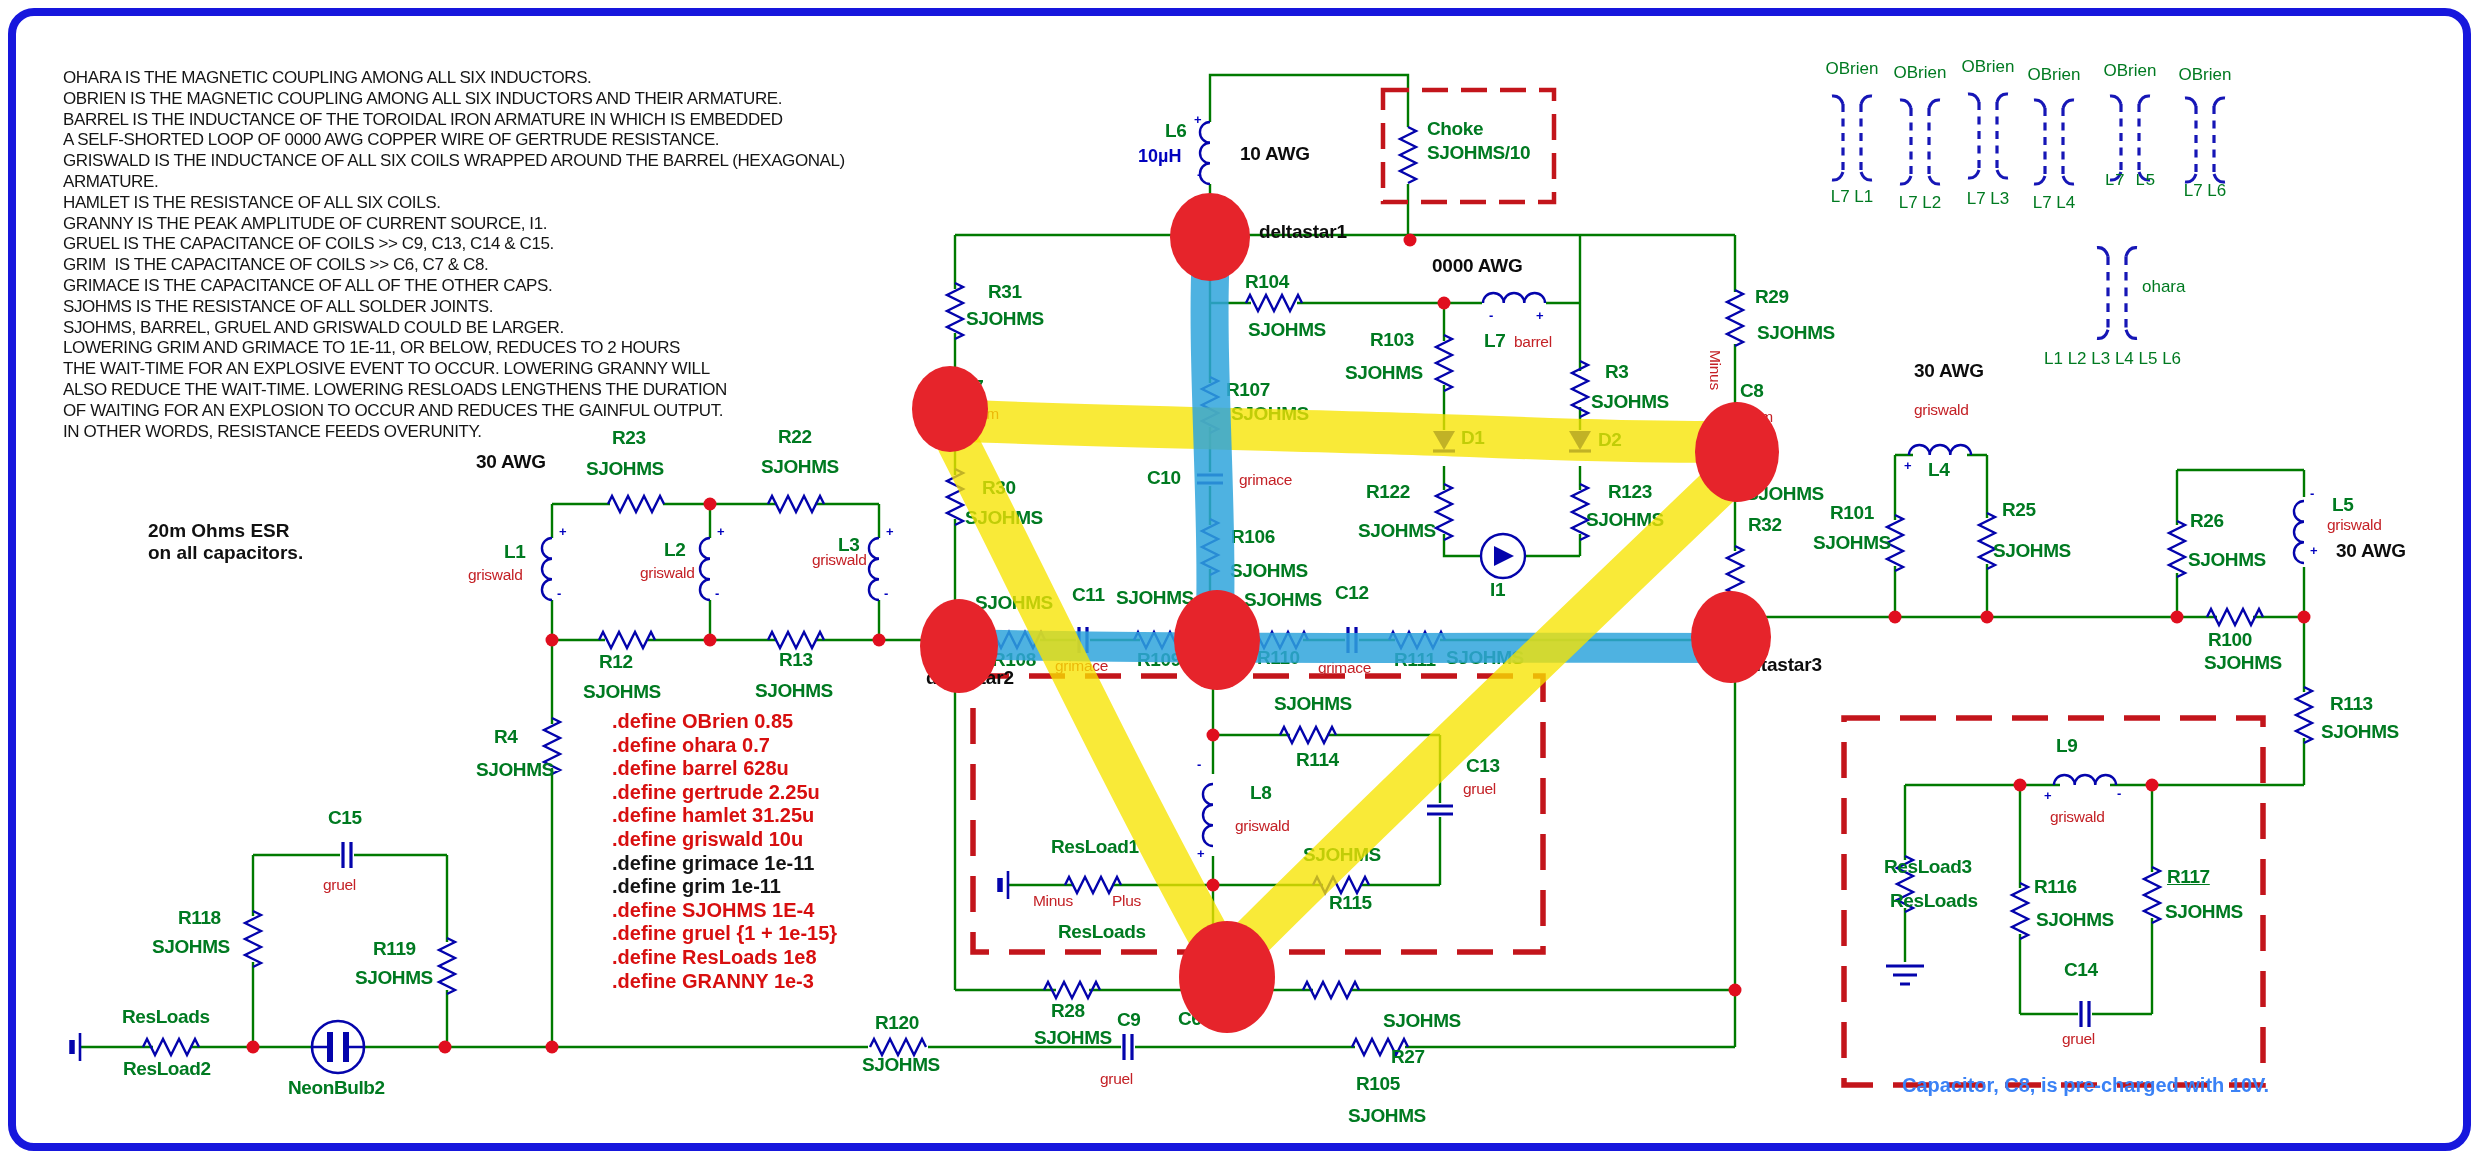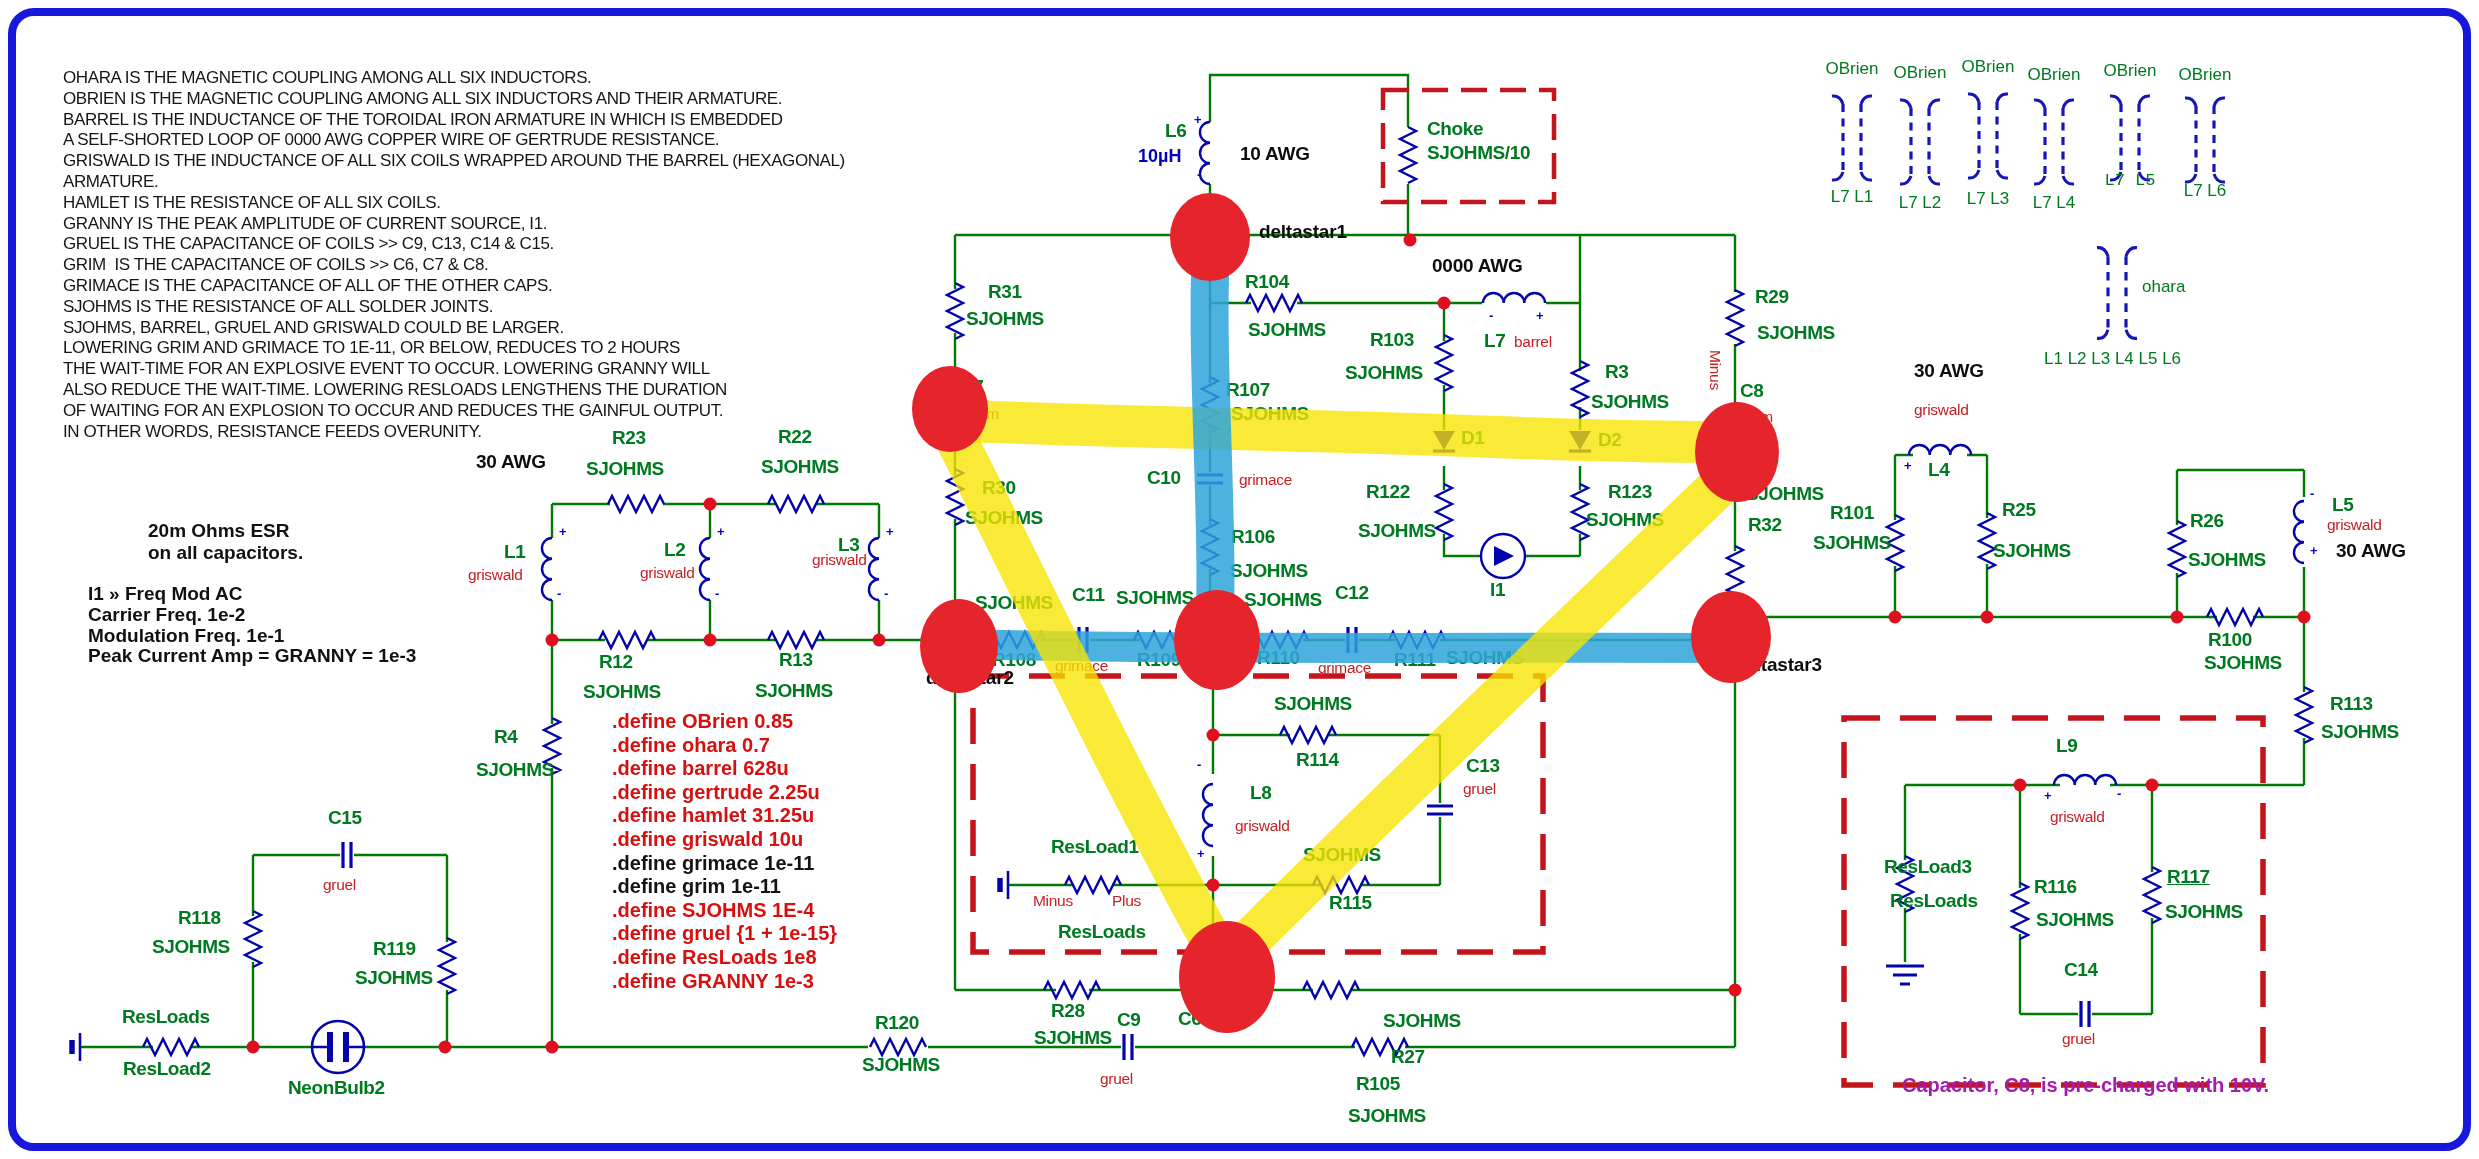--- a/index.html
+++ b/index.html
@@ -13,21 +13,21 @@
   .abs{position:absolute;white-space:pre;}
   #desc{position:absolute;left:63px;top:68px;color:#151515;font-size:17px;letter-spacing:-0.4px;line-height:20.8px;white-space:pre;}
   #esr{position:absolute;left:148px;top:520px;color:#111;font-size:19px;font-weight:700;line-height:21.5px;white-space:pre;}
   #i1note{position:absolute;left:88px;top:584px;color:#111;font-size:19px;font-weight:700;line-height:20.8px;white-space:pre;}
   #defines{position:absolute;left:612px;top:710px;font-size:20px;font-weight:700;line-height:23.6px;white-space:pre;}
   .lbl{position:absolute;white-space:pre;line-height:1;}
   .lg{color:#007A21;font-weight:700;font-size:19px;letter-spacing:-0.4px;}
   .lr{color:#C42126;font-weight:400;font-size:15.5px;letter-spacing:-0.3px;}
   .lb{color:#0202BE;font-weight:700;font-size:18px;}
   .lk{color:#0D0D0D;font-weight:700;font-size:19px;letter-spacing:-0.2px;}
-  .lK{color:#a21caf;font-weight:700;font-size:20px;}
+  .lK{color:#3b82f6;font-weight:700;font-size:20px;}
   .lp{color:#0202BE;font-weight:700;font-size:13px;}
   .lo{color:#007A21;font-weight:400;font-size:17px;}
   .ctr{text-align:center;}
   #circuit .fill{fill:#0404AC;stroke:none;}
   #circuit .dash{stroke-dasharray:8 6.5;}
 </style>
 </head>
 <body>
 
 <div id="stage">
@@ -196,21 +196,20 @@
       <use href="#couple" transform="translate(2054,142)"></use>
       <use href="#couple" transform="translate(2130,138)"></use>
       <use href="#couple" transform="translate(2205,140)"></use>
       <use href="#couple" transform="translate(2117,293) scale(1,1.08)"></use>
     </g>
   </svg>
 
   <div id="textlayer">
     <div id="desc"><div class="desc-line">OHARA IS THE MAGNETIC COUPLING AMONG ALL SIX INDUCTORS.</div><div class="desc-line">OBRIEN IS THE MAGNETIC COUPLING AMONG ALL SIX INDUCTORS AND THEIR ARMATURE.</div><div class="desc-line">BARREL IS THE INDUCTANCE OF THE TOROIDAL IRON ARMATURE IN WHICH IS EMBEDDED</div><div class="desc-line">A SELF-SHORTED LOOP OF 0000 AWG COPPER WIRE OF GERTRUDE RESISTANCE.</div><div class="desc-line">GRISWALD IS THE INDUCTANCE OF ALL SIX COILS WRAPPED AROUND THE BARREL (HEXAGONAL)</div><div class="desc-line">ARMATURE.</div><div class="desc-line">HAMLET IS THE RESISTANCE OF ALL SIX COILS.</div><div class="desc-line">GRANNY IS THE PEAK AMPLITUDE OF CURRENT SOURCE, I1.</div><div class="desc-line">GRUEL IS THE CAPACITANCE OF COILS &gt;&gt; C9, C13, C14 &amp; C15.</div><div class="desc-line">GRIM  IS THE CAPACITANCE OF COILS &gt;&gt; C6, C7 &amp; C8.</div><div class="desc-line">GRIMACE IS THE CAPACITANCE OF ALL OF THE OTHER CAPS.</div><div class="desc-line">SJOHMS IS THE RESISTANCE OF ALL SOLDER JOINTS.</div><div class="desc-line">SJOHMS, BARREL, GRUEL AND GRISWALD COULD BE LARGER.</div><div class="desc-line">LOWERING GRIM AND GRIMACE TO 1E-11, OR BELOW, REDUCES TO 2 HOURS</div><div class="desc-line">THE WAIT-TIME FOR AN EXPLOSIVE EVENT TO OCCUR. LOWERING GRANNY WILL</div><div class="desc-line">ALSO REDUCE THE WAIT-TIME. LOWERING RESLOADS LENGTHENS THE DURATION</div><div class="desc-line">OF WAITING FOR AN EXPLOSION TO OCCUR AND REDUCES THE GAINFUL OUTPUT.</div><div class="desc-line">IN OTHER WORDS, RESISTANCE FEEDS OVERUNITY.</div></div>
     <div id="esr"><div class="note-line">20m Ohms ESR</div><div class="note-line">on all capacitors.</div></div>
-    <div id="i1note"><div class="note-line">I1 » Freq Mod AC</div><div class="note-line">Carrier Freq. 1e-2</div><div class="note-line">Modulation Freq. 1e-1</div><div class="note-line">Peak Current Amp = GRANNY = 1e-3</div></div>
     <div id="defines"><div class="define-line" style="color: rgb(216, 15, 15);">.define OBrien 0.85</div><div class="define-line" style="color: rgb(216, 15, 15);">.define ohara 0.7</div><div class="define-line" style="color: rgb(216, 15, 15);">.define barrel 628u</div><div class="define-line" style="color: rgb(216, 15, 15);">.define gertrude 2.25u</div><div class="define-line" style="color: rgb(216, 15, 15);">.define hamlet 31.25u</div><div class="define-line" style="color: rgb(216, 15, 15);">.define griswald 10u</div><div class="define-line" style="color: rgb(20, 20, 20);">.define grimace 1e-11</div><div class="define-line" style="color: rgb(20, 20, 20);">.define grim 1e-11</div><div class="define-line" style="color: rgb(216, 15, 15);">.define SJOHMS 1E-4</div><div class="define-line" style="color: rgb(216, 15, 15);">.define gruel {1 + 1e-15}</div><div class="define-line" style="color: rgb(216, 15, 15);">.define ResLoads 1e8</div><div class="define-line" style="color: rgb(216, 15, 15);">.define GRANNY 1e-3</div></div>
     <div id="labels">
         <div class="lbl lk" style="left: 1259px; top: 222px;">deltastar1</div>
         <div class="lbl lg" style="left: 1165px; top: 121px;">L6</div>
         <div class="lbl lb" style="left: 1138px; top: 147px;">10µH</div>
         <div class="lbl lk" style="left: 1240px; top: 144px;">10 AWG</div>
         <div class="lbl lp" style="left: 1194px; top: 113px;">+</div>
         <div class="lbl lp" style="left: 1197px; top: 168px;">-</div>
         <div class="lbl lg" style="left: 1427px; top: 119px;">Choke</div>
         <div class="lbl lg" style="left: 1427px; top: 143px;">SJOHMS/10</div>

